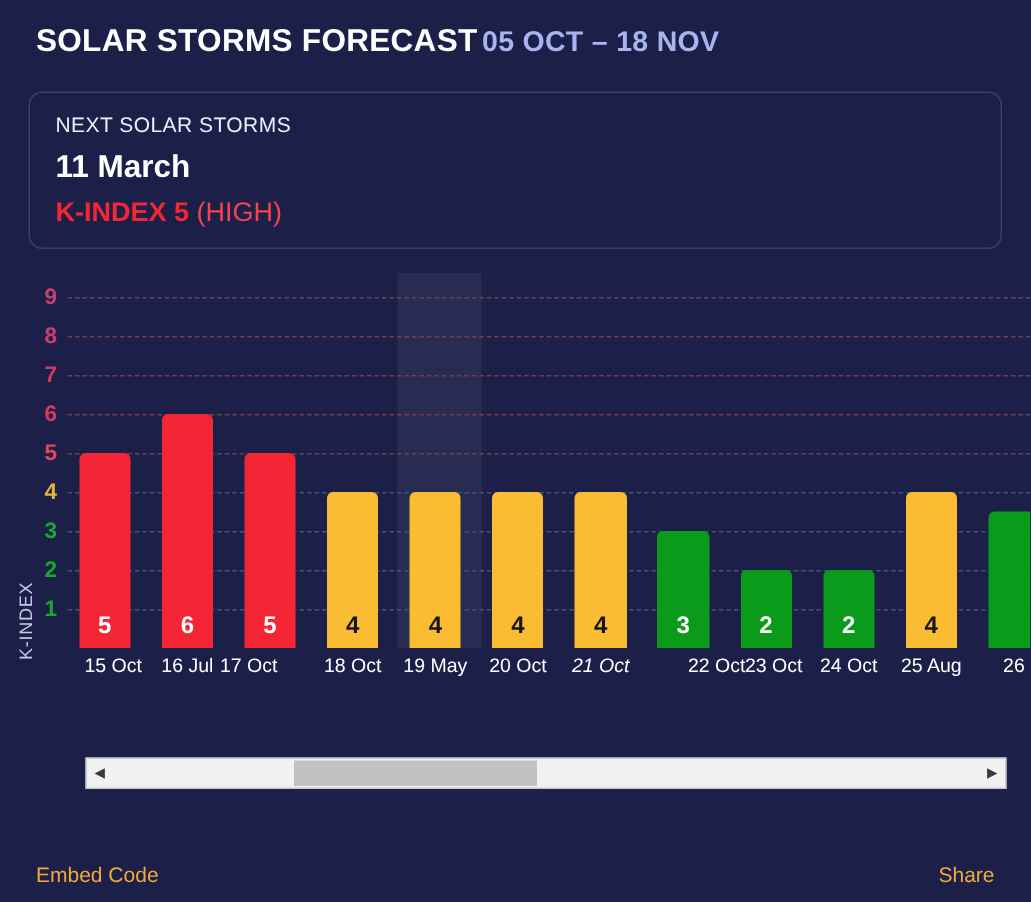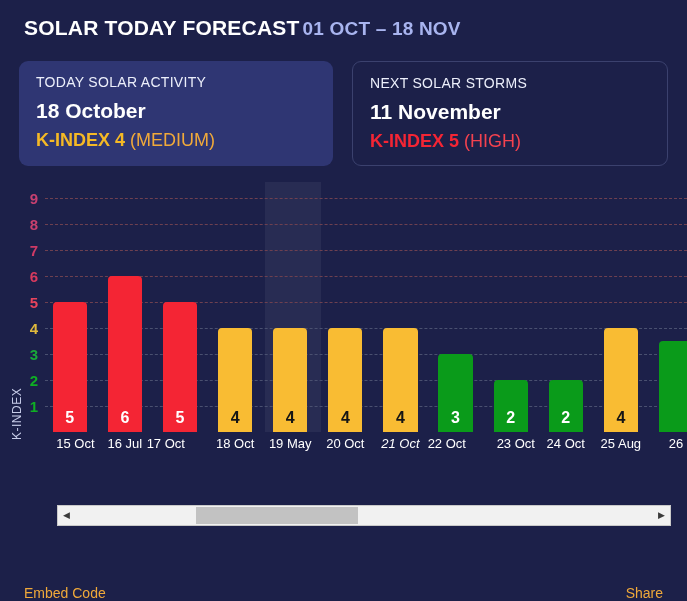--- a/index.html
+++ b/index.html
@@ -208,50 +208,42 @@
   }
 
   
   .footer {
     position: absolute;
     left: 0;
     right: 0;
     bottom: 0;
     height: 36px;
     display: flex;
-    align-items: flex-end;
+    align-items: center;
     justify-content: space-between;
     padding: 0 24px;
     box-sizing: border-box;
   }
   .footer a {
     font-size: 14px;
     color: #f0a93a;
     text-decoration: none;
   }
 </style>
 </head>
 <body>
 
 <div class="header">
-  <span class="title-main">SOLAR TODAY FORECAST</span><span class="title-range">01 OCT – 18 NOV</span>
+  <span class="title-main">SOLAR STORMS FORECAST</span><span class="title-range">05 OCT – 18 NOV</span>
 </div>
 
 <div class="cards">
-  <div class="card card-today">
-    <div class="card-label">TODAY SOLAR ACTIVITY</div>
-    <div class="card-date">18 October</div>
-    <div class="card-kindex">
-      <span class="k-strong k-medium">K-INDEX 4</span>
-      <span class="k-medium-soft">(MEDIUM)</span>
-    </div>
-  </div>
   <div class="card card-next">
     <div class="card-label">NEXT SOLAR STORMS</div>
-    <div class="card-date">11 November</div>
+    <div class="card-date">11 March</div>
     <div class="card-kindex">
       <span class="k-strong k-high">K-INDEX 5</span>
       <span class="k-high-soft">(HIGH)</span>
     </div>
   </div>
 </div>
 
 <div class="chart-wrap">
   <div class="y-axis" id="y-axis">
       <div class="y-tick" style="top: 223.958px; color: rgb(15, 174, 36);">1</div>
@@ -311,21 +303,21 @@
       <div class="bar bar-green" style="left: 613.895px; width: 34.1665px; height: 91.1458px;"></div>
     </div>
   <div class="x-axis" id="x-axis">
       <div class="x-tick" style="left: 0px; width: 49.5966px; text-align: right;">15 Oct</div>
       <div class="x-tick" style="left: 55.1073px; width: 49.5966px;">16 Jul</div>
       <div class="x-tick" style="left: 96px; width: 49.5966px;">17 Oct</div>
       <div class="x-tick" style="left: 165.322px; width: 49.5966px;">18 Oct</div>
       <div class="x-tick" style="left: 220.429px; width: 49.5966px;">19 May</div>
       <div class="x-tick" style="left: 275.536px; width: 49.5966px;">20 Oct</div>
       <div class="x-tick" style="left: 330.644px; width: 49.5966px; font-style: italic;">21 Oct</div>
-      <div class="x-tick" style="left: 377px; width: 49.5966px;">22 Oct</div>
+      <div class="x-tick" style="left: 408px; width: 49.5966px;">22 Oct</div>
       <div class="x-tick" style="left: 446px; width: 49.5966px;">23 Oct</div>
       <div class="x-tick" style="left: 495.966px; width: 49.5966px;">24 Oct</div>
       <div class="x-tick" style="left: 551.073px; width: 49.5966px;">25 Aug</div>
       <div class="x-tick" style="left: 606.18px; width: 49.5966px;">26</div>
     </div>
   <div class="axis-title">K-INDEX</div>
 </div>
 
 <div class="scrollbar">
   <div class="sb-arrow">◀</div>

